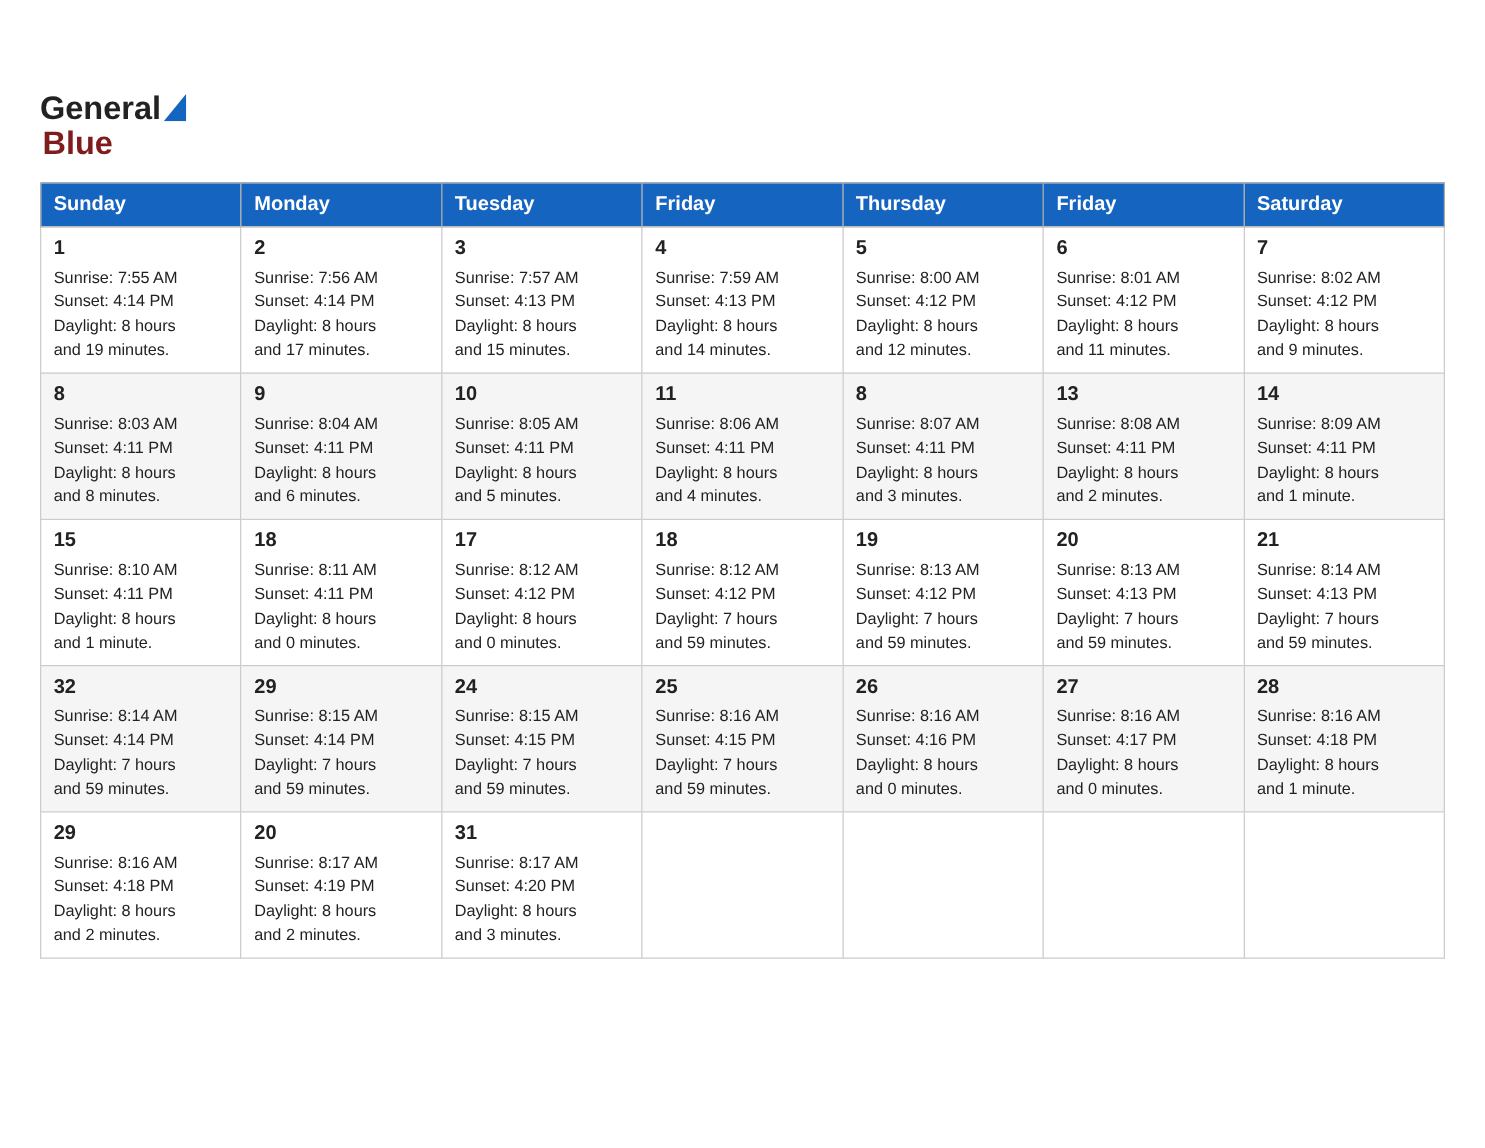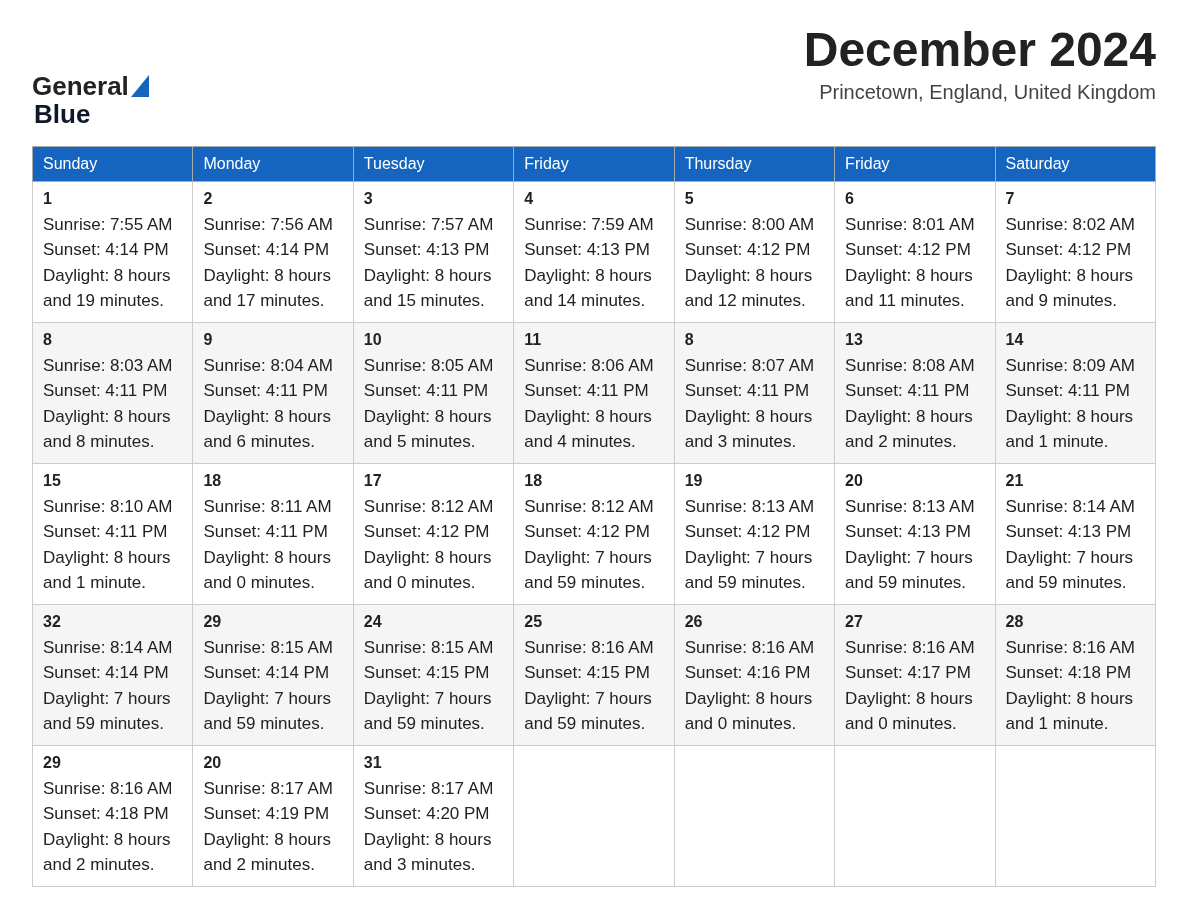--- a/index.html
+++ b/index.html
@@ -37,21 +37,21 @@
     }
     .calendar-table {
       width: 100%;
       border-collapse: collapse;
       border: 1px solid #aaa;
     }
     .calendar-table th {
       background-color: #1565c0;
       color: #ffffff;
       font-size: 16px;
-      font-weight: normal;
+      font-weight: bold;
       padding: 8px 10px;
       text-align: left;
       border: 1px solid #aaa;
     }
     .calendar-table td {
       vertical-align: top;
       padding: 8px 10px;
       border: 1px solid #ccc;
       font-size: 13px;
       color: #222;
@@ -62,48 +62,44 @@
     .calendar-table tr:nth-child(even) td {
       background-color: #f5f5f5;
     }
     .day-number {
       font-size: 16px;
       font-weight: bold;
       display: block;
       margin-bottom: 4px;
     }
     .day-info {
-      font-size: 17px;
+      font-size: 13px;
       line-height: 1.5;
       color: #222;
     }
     .empty-cell {
       background: #fff !important;
     }
   </style>
 </head>
 <body>
 
 <div class="header-area">
   <div class="logo-area">
     <div style="display:flex; flex-direction:column; align-items:flex-start;">
       <div style="display:flex; align-items:center; line-height:1.1;margin-top:48px;">
         <span style="font-size:26px; font-weight:bold; color:#222;">General</span>
         <svg width="18" height="22" viewBox="0 0 18 22" style="margin-left:2px;">
           <polygon points="0,22 18,22 18,0" fill="#1565c0"></polygon>
         </svg>
       </div>
       <div style="margin-top:-2px;">
-        <span style="font-size:26px; font-weight:bold; color:#0f172a; margin-left:2px;">Blue</span>
+        <span style="font-size:26px; font-weight:bold; color:#7f1d1d; margin-left:2px;">Blue</span>
       </div>
     </div>
-  </div>
-  <div class="title-area">
-    <div class="month-title">December 2024</div>
-    <div class="location-title">Princetown, England, United Kingdom</div>
   </div>
 </div>
 
 <table class="calendar-table">
   <thead>
     <tr>
     <th>Sunday</th>
         <th>Monday</th>
         <th>Tuesday</th>
         <th>Friday</th>

